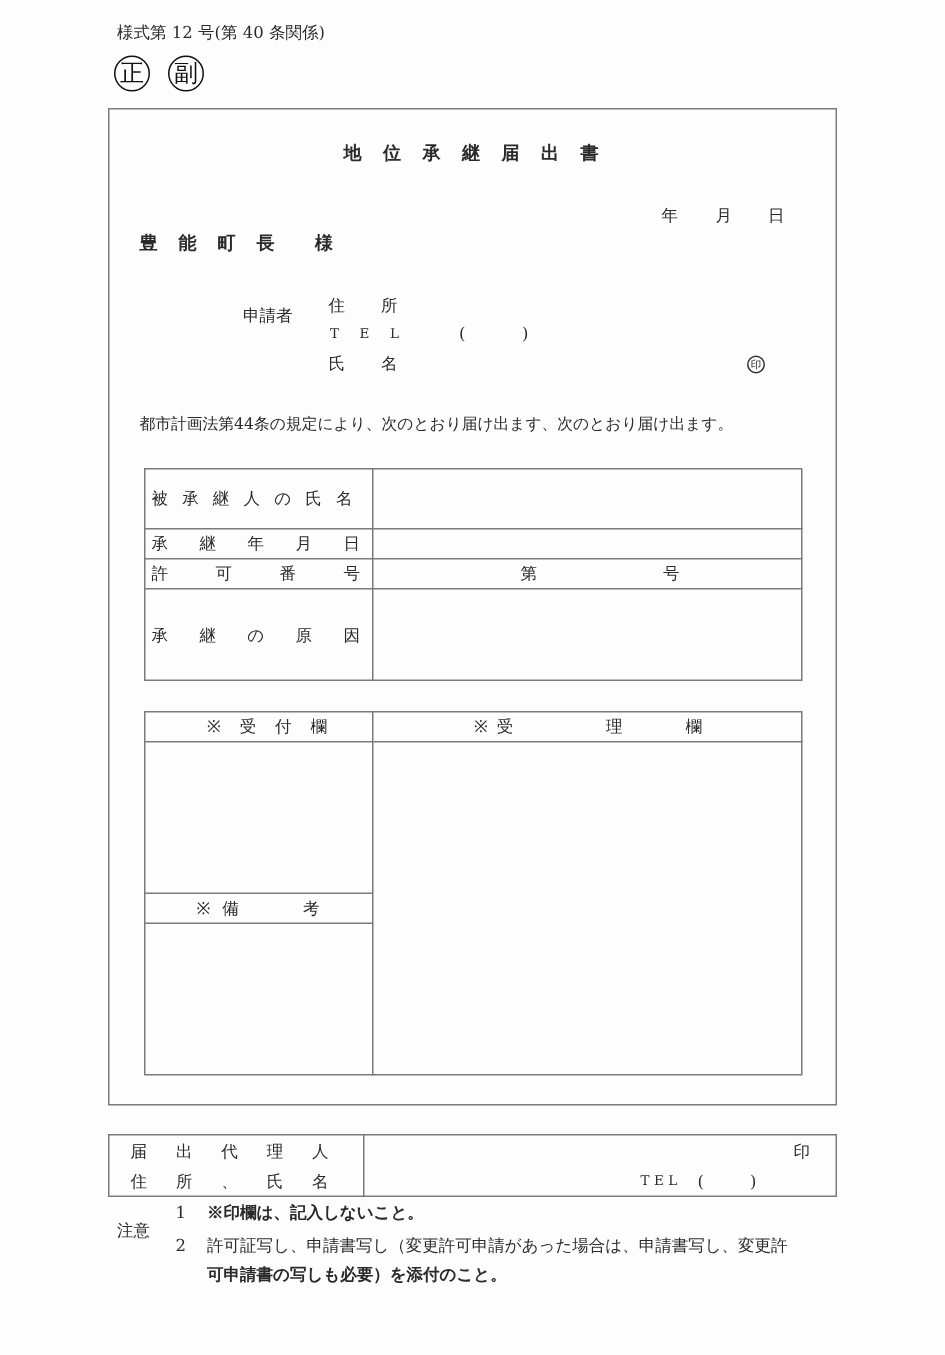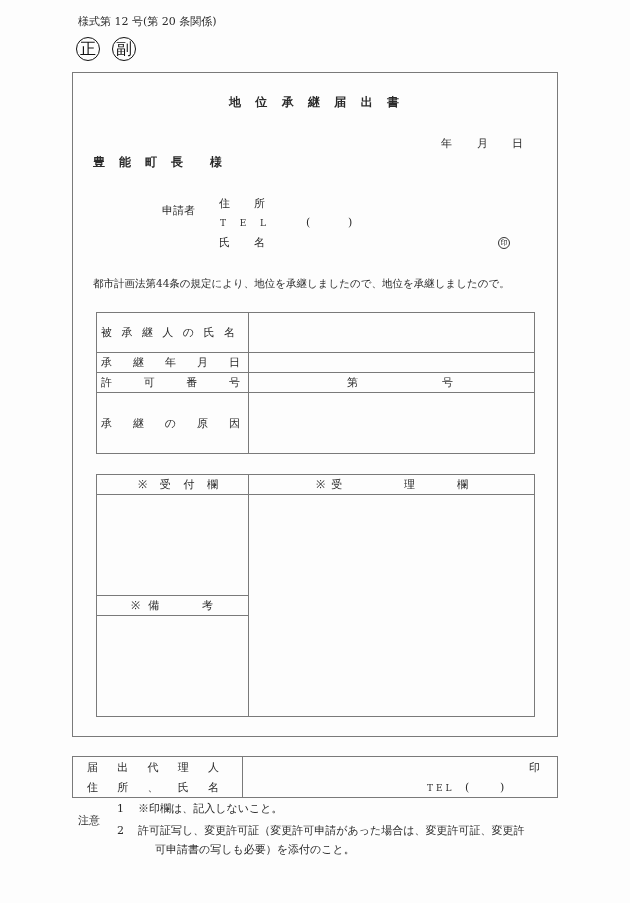--- a/index.html
+++ b/index.html
@@ -13,21 +13,21 @@
           box-sizing:border-box; display:flex; align-items:center; justify-content:center;
           font-size:16px; color:#111; line-height:1; }
   .spread { position:absolute; display:flex; justify-content:space-between; font-size:11px; line-height:13px; color:#2a2a2a; }
   .spread span { display:inline-block; }
   .seal { position:absolute; width:12px; height:12px; border:1px solid #333; border-radius:50%; box-sizing:border-box;
           font-size:7px; line-height:10px; text-align:center; color:#222; }
 </style>
 </head>
 <body>
 
-<div class="t" style="left:78px;top:15px;font-size:11px;">様式第 12 号(第 20 条関係)</div>
+<div class="t" style="left:78px;top:15px;font-size:11px;">様式第 12 号(第 40 条関係)</div>
 <div class="circ" style="left:76px;top:37px;">正</div>
 <div class="circ" style="left:112px;top:37px;">副</div>
 
 <div class="box" style="left:72px;top:72px;width:486px;height:665px;"></div>
 
 <div class="spread" style="left:229px;top:96px;width:170px;font-size:12px;font-weight:bold;">
   <span>地</span>
     <span>位</span>
     <span>承</span>
     <span>継</span>
@@ -59,21 +59,21 @@
     <span>L</span>
 </div>
 <div class="t" style="left:306px;top:216px;">(</div>
 <div class="t" style="left:348px;top:216px;">)</div>
 <div class="spread" style="left:219px;top:236px;width:46px;">
   <span>氏</span>
     <span>名</span>
 </div>
 <div class="seal" style="left:498px;top:237px;">印</div>
 
-<div class="t" style="left:93px;top:277px;font-size:10.5px;">都市計画法第44条の規定により、地位を承継しましたので、地位を承継しましたので。</div>
+<div class="t" style="left:93px;top:277px;font-size:10.5px;">都市計画法第44条の規定により、次のとおり届け出ます、次のとおり届け出ます。</div>
 
 <div class="box" style="left:96px;top:312px;width:439px;height:142px;"></div>
 <div class="line" style="left:248px;top:312px;width:1px;height:142px;"></div>
 <div class="line" style="left:96px;top:352px;width:439px;height:1px;"></div>
 <div class="line" style="left:96px;top:372px;width:439px;height:1px;"></div>
 <div class="line" style="left:96px;top:392px;width:439px;height:1px;"></div>
 
 <div class="spread" style="left:101px;top:326px;width:134px;">
   <span>被</span>
     <span>承</span>
@@ -157,16 +157,16 @@
     <span>名</span>
 </div>
 <div class="abs" style="left:243px;top:757px;width:314px;height:40px;"></div>
 <div class="t" style="left:529px;top:761px;">印</div>
 <div class="t" style="left:427px;top:782px;font-size:9px;letter-spacing:3px;">TEL</div>
 <div class="t" style="left:465px;top:781px;">(</div>
 <div class="t" style="left:500px;top:781px;">)</div>
 
 <div class="t" style="left:78px;top:802px;margin-top:12px;">注意</div>
 <div class="t" style="left:117px;top:802px;">1</div>
-<div class="t" style="left:138px;top:802px;">※印欄は、記入しないこと。</div>
+<div class="t" style="left:138px;top:802px;font-weight:bold;">※印欄は、記入しないこと。</div>
 <div class="t" style="left:117px;top:824px;">2</div>
-<div class="t" style="left:138px;top:824px;">許可証写し、変更許可証（変更許可申請があった場合は、変更許可証、変更許</div>
-<div class="t" style="left:155px;top:843px;">可申請書の写しも必要）を添付のこと。</div>
+<div class="t" style="left:138px;top:824px;">許可証写し、申請書写し（変更許可申請があった場合は、申請書写し、変更許</div>
+<div class="t" style="left:138px;top:843px;font-weight:bold;">可申請書の写しも必要）を添付のこと。</div>
 
 </body></html>

